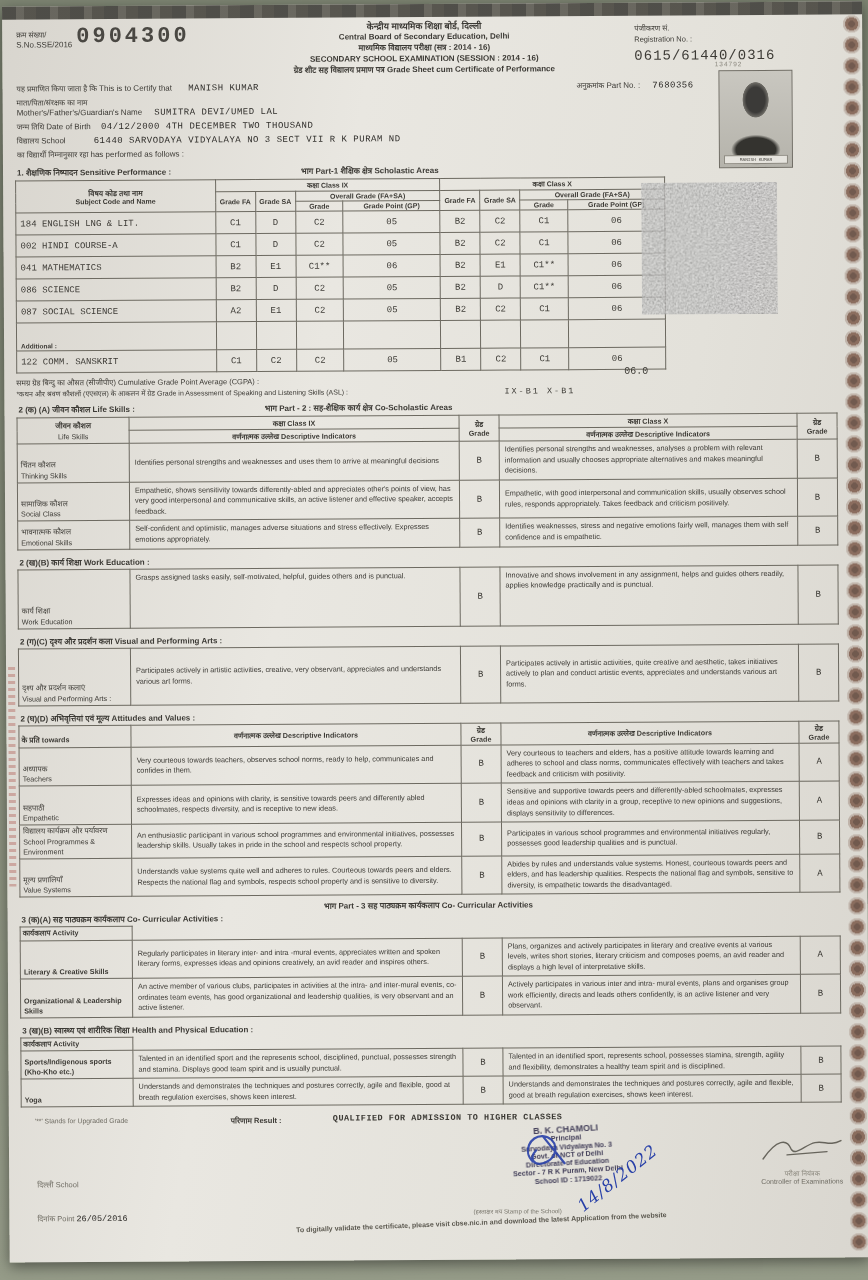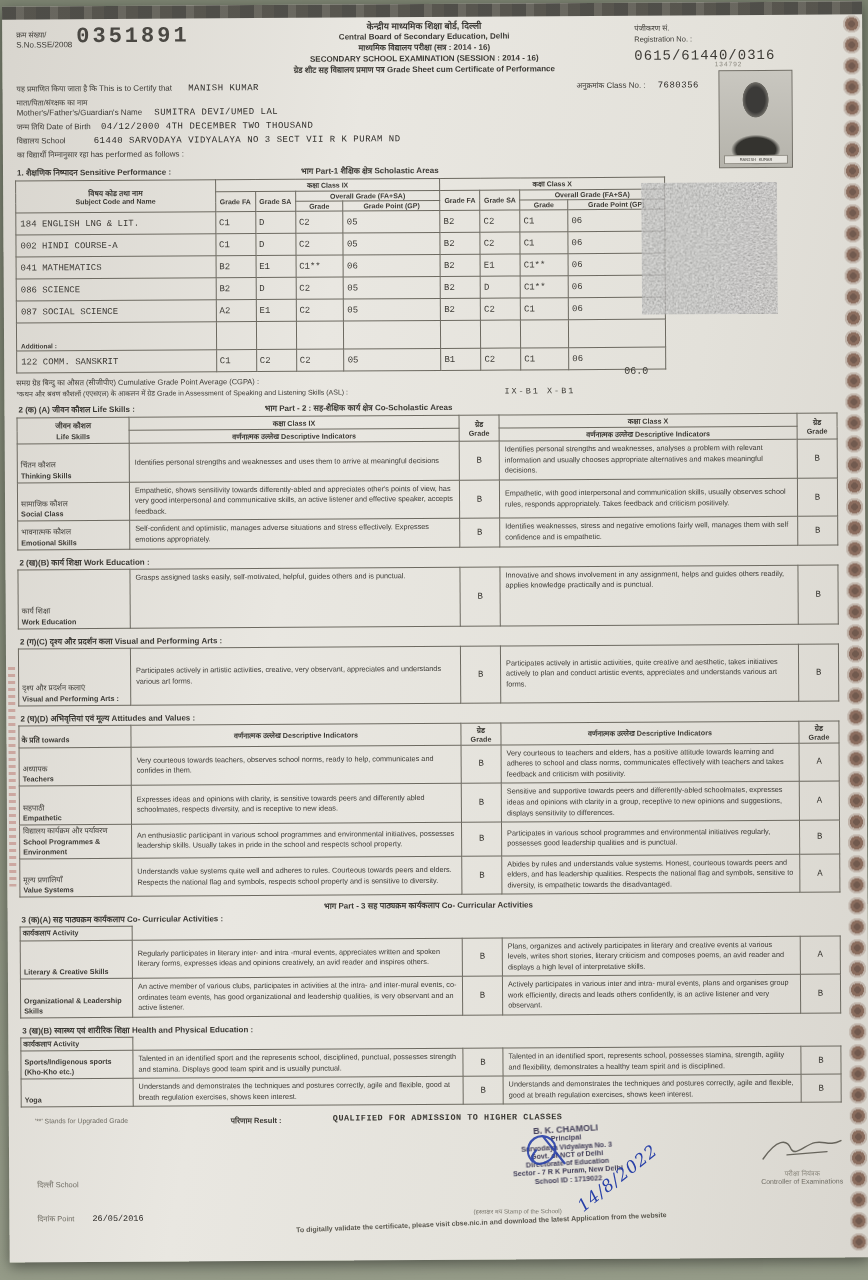--- a/index.html
+++ b/index.html
@@ -29,31 +29,31 @@
   .stu .row{margin-bottom:3px;position:relative}
   .typed{font-family:"Liberation Mono","DejaVu Sans Mono",monospace;font-size:9px;color:#2e2c29;letter-spacing:.5px}
   .rollblock{position:absolute;left:560px;top:0}
   
   .sec-line{display:flex;font-size:8px;font-weight:bold;margin:2px 0 3px 2px}
   .sec-line .part-lab{margin-left:130px;font-weight:bold}
   table{border-collapse:collapse}
   .t td,.t th{border:1px solid #6d6a61;padding:1px 3px;vertical-align:middle}
   .t1{width:650px;font-size:7px}
   .t1 th{font-weight:bold;text-align:center;padding:1px 2px}
-  .t1 .g{font-family:"Liberation Mono",monospace;font-size:9px;text-align:left}
+  .t1 .g{font-family:"Liberation Mono",monospace;font-size:9px;text-align:center}
   .t1 .nm{font-family:"Liberation Mono",monospace;font-size:9px;text-align:left;padding-left:4px}
   .cgpa-line{display:flex;font-size:7.5px;margin-top:4px;position:relative}
   .cgpa-val{position:absolute;left:608px;top:-8px;font-family:"Liberation Mono",monospace;font-size:10px}
   .asl-line{display:flex;font-size:7px;margin-top:2px;position:relative}
   .asl-val{position:absolute;left:488px;top:0;font-family:"Liberation Mono",monospace;font-size:8.5px;letter-spacing:2px}
   
   .t2{width:100%;font-size:7.2px;table-layout:fixed}
   .t2 th{font-weight:bold;text-align:center;padding:1px 2px}
   .t2 .lab{font-size:7.2px;vertical-align:bottom;line-height:1.4}
-  .t2 .lab .en2{font-weight:bold}
+  .t2 .lab .en2{font-weight:normal}
   .t2 .desc{font-size:7.3px;line-height:1.45;padding:3px 5px}
   .t2 .gr{font-family:"Liberation Mono",monospace;font-size:9px;text-align:center}
   .tiny{font-size:4.8px;font-weight:bold}
   .sechead{font-size:8px;font-weight:bold;margin:6px 0 2px 2px}
   .part3head{text-align:center;font-size:8px;font-weight:bold;margin:4px 0 1px 0}
   
   .footer{position:relative;height:150px;margin-top:6px;font-size:7.5px}
   .fnote{position:absolute;left:14px;top:4px;color:#6f6c63;font-size:6.8px}
   .fresult-lab{position:absolute;left:210px;top:3px;font-weight:bold}
   .fresult{position:absolute;left:312px;top:2px;font-family:"Liberation Mono",monospace;font-size:8.5px;font-weight:bold;letter-spacing:.5px}
@@ -79,23 +79,23 @@
 <div class="paper">
   <div class="top-band"></div>
   <div class="security-strip"></div>
   <div class="left-red"></div>
 
   <div class="content">
 
     <div class="hdr">
       <div class="hdr-serial">
         <span class="hi">क्रम संख्या/</span><br>
-        <span class="en">S.No.SSE/2008</span>
-      </div>
-      <div class="serial-no">0351891</div>
+        <span class="en">S.No.SSE/2016</span>
+      </div>
+      <div class="serial-no">0904300</div>
       <div class="hdr-center">
         <div class="b1">केन्द्रीय माध्यमिक शिक्षा बोर्ड, दिल्ली</div>
         <div class="b2">Central Board of Secondary Education, Delhi</div>
         <div class="b2">माध्यमिक विद्यालय परीक्षा (सत्र : 2014 - 16)</div>
         <div class="b2">SECONDARY SCHOOL EXAMINATION (SESSION : 2014 - 16)</div>
         <div class="b2">ग्रेड शीट सह विद्यालय प्रमाण पत्र Grade Sheet cum Certificate of Performance</div>
       </div>
       <div class="hdr-reg">
         <span class="hi">पंजीकरण सं.</span><br>
         <span>Registration No. :</span>
@@ -107,21 +107,21 @@
         <div class="cap">MANISH KUMAR</div>
       </div>
 
       <div class="stu">
         <div class="row">
           <span class="hi">यह प्रमाणित किया जाता है कि</span>
           <span class="en">This is to Certify that</span>
           <span class="typed" style="margin-left:14px">MANISH KUMAR</span>
           <span class="rollblock">
             <span class="hi">अनुक्रमांक</span>
-            <span class="en">Class No. :</span>
+            <span class="en">Part No. :</span>
             <span class="typed" style="margin-left:10px">7680356</span>
           </span>
         </div>
         <div class="row">
           <span class="hi">माता/पिता/संरक्षक का नाम</span><br>
           <span class="en">Mother's/Father's/Guardian's Name</span>
           <span class="typed" style="margin-left:10px">SUMITRA DEVI/UMED LAL</span>
         </div>
         <div class="row">
           <span class="hi">जन्म तिथि</span>
@@ -511,18 +511,18 @@
         <svg width="90" height="30">
             <path d="M6 24 C 20 4, 30 4, 34 14 C 38 22, 48 10, 58 8 C 68 6, 72 12, 84 6 M 30 20 L 70 17" fill="none" stroke="#4a473f" stroke-width="1.4" stroke-linecap="round" opacity="0.8"></path>
           </svg>
         <div class="l1">परीक्षा नियंत्रक</div>
         <div class="l2">Controller of Examinations</div>
       </div>
 
       <div class="delhi">दिल्ली  School</div>
       <div class="dated">
         <span>दिनांक  Point</span>
-        <span class="mono" style="margin-left:16px">26/05/2016</span>
+        <span class="mono" style="margin-left:0">26/05/2016</span>
       </div>
       <div class="validate">To digitally validate the certificate, please visit cbse.nic.in and download the latest Application from the website</div>
     </div>
   </div>
 </div>
 
 </body></html>

